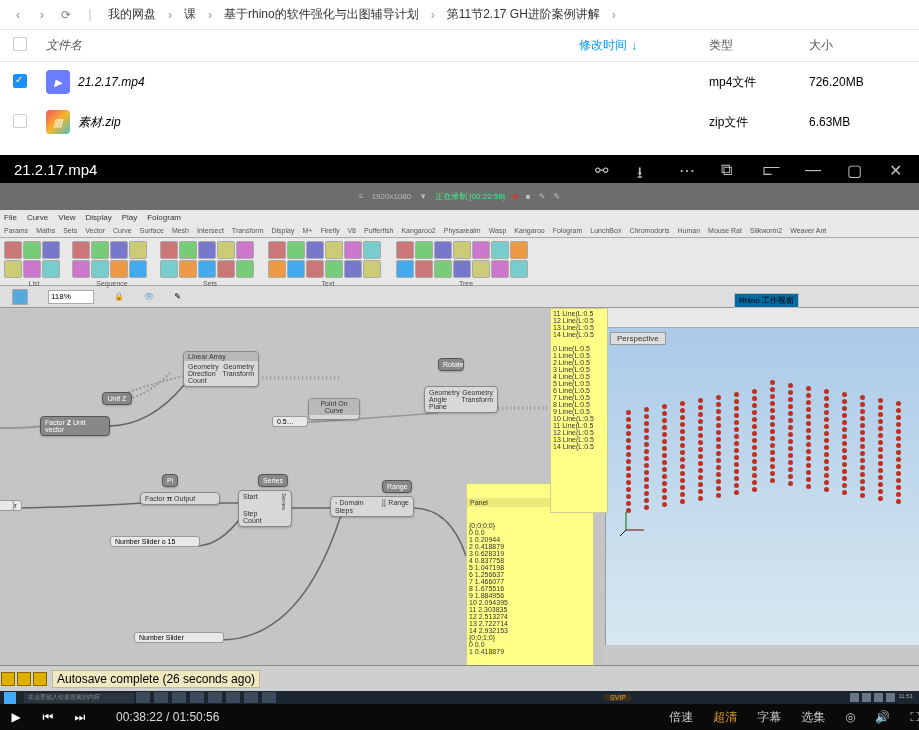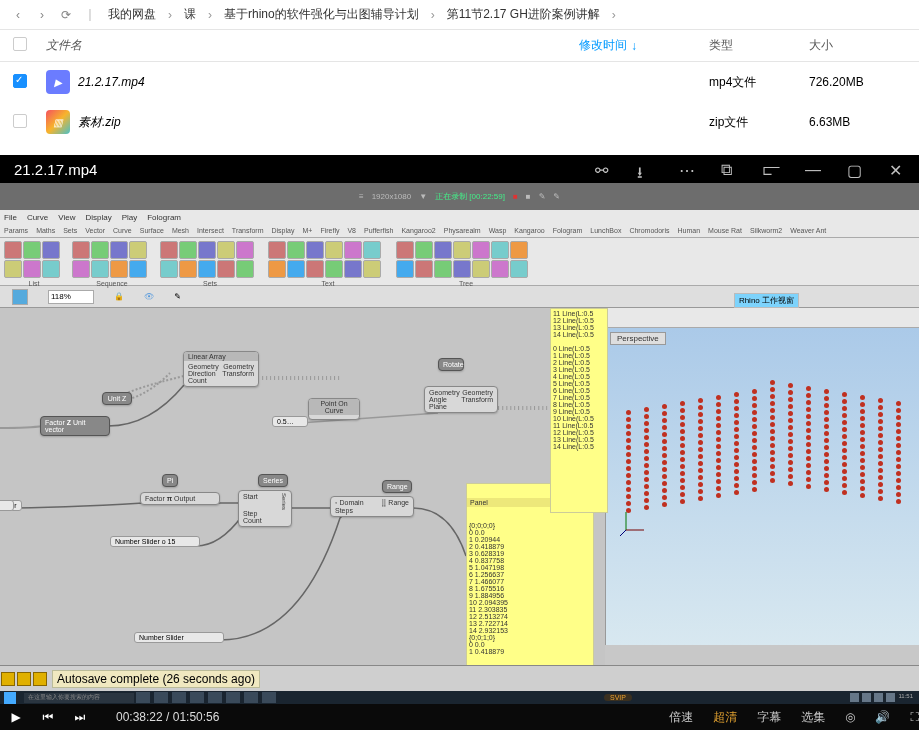--- a/index.html
+++ b/index.html
@@ -57,21 +57,21 @@
 .task-search { background:#2a3540; width:110px; height:10px; font-size:6px; color:#888; padding:0 4px; margin-left:4px; }
 .svip { position:absolute; left:604px; font-size:7px; color:#e8a030; background:#3a3020; padding:0 6px; border-radius:6px; }
 .tray { position:absolute; right:6px; display:flex; gap:3px; }
 .tray-icon { width:9px; height:9px; background:#678; }
 .player-bar { position:absolute; bottom:0; left:0; width:919px; height:26px; background:#0a0a0a; display:flex; align-items:center; color:#fff; font-size:12px; z-index:40; }
 .play-btn { width:32px; text-align:center; cursor:pointer; }
 .time-text { font-size:12px; color:#ddd; margin-left:20px; }
 .player-right { margin-left:auto; display:flex; align-items:center; gap:20px; }
 .pr-item { cursor:pointer; font-size:12px; color:#ccc; }
 .pr-item.gold { color:#e0a030; }
-.tooltip-bar { position:absolute; top:110px; right:120px; font-size:8px; background:#7dd3fc; border:1px solid #bbb; padding:1px 4px; z-index:20; }
+.tooltip-bar { position:absolute; top:110px; right:120px; font-size:8px; background:#0369a1; border:1px solid #bbb; padding:1px 4px; z-index:20; }
 </style>
 </head>
 <body>
 
 <div class="nav-bar">
   <span class="nav-arrow">‹</span>
   <span class="nav-arrow">›</span>
   <span class="nav-arrow">⟳</span>
   <span class="nav-arrow" style="color:#aaa">｜</span>
   <span class="crumb">我的网盘</span>

